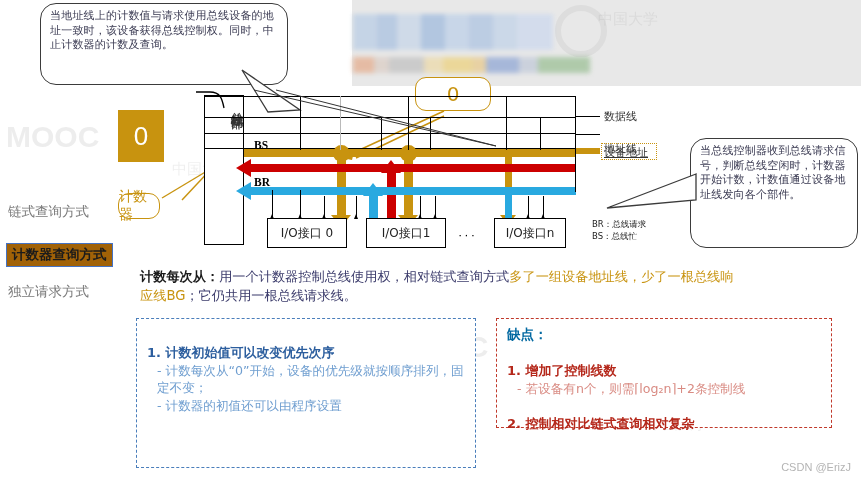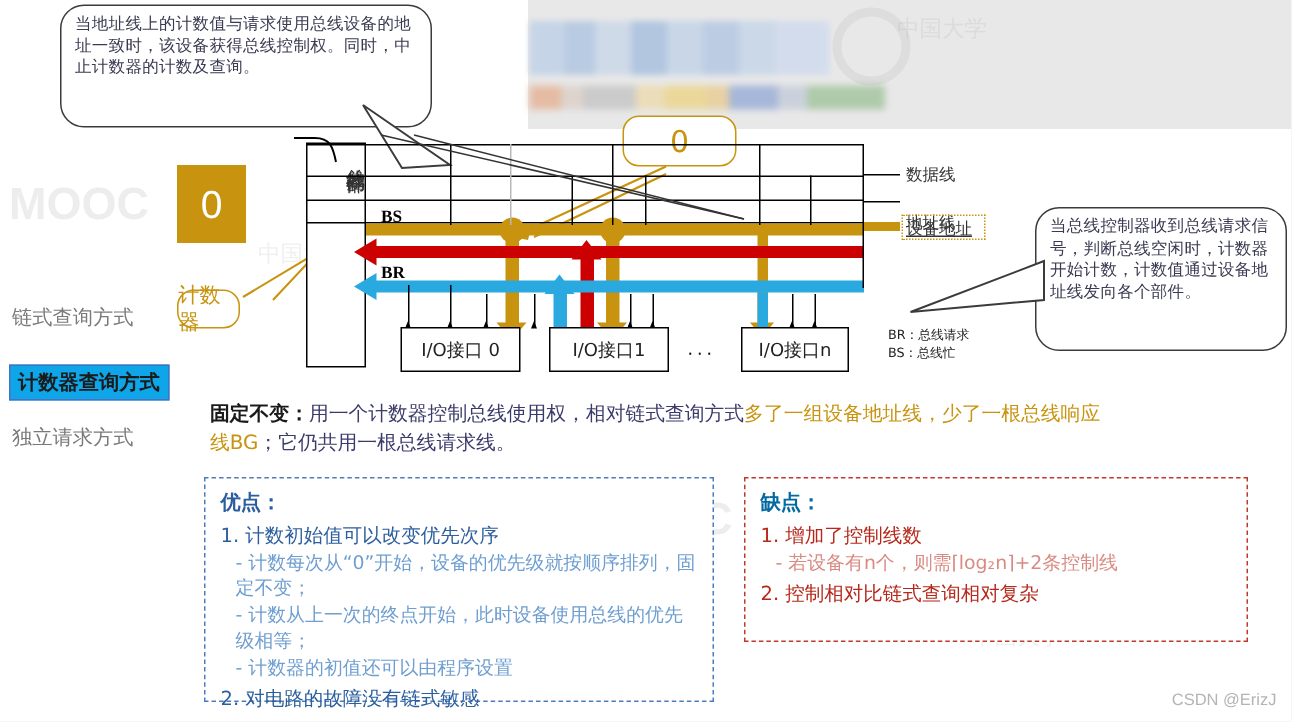--- a/index.html
+++ b/index.html
@@ -24,21 +24,21 @@
   .plate2{position:absolute;left:0;top:0px;width:352px;height:86px;background:#fff;}
 
   
   .bubble{position:absolute;box-sizing:border-box;background:#fff;
     border:1.3px solid #3b3b3b;border-radius:16px;
     font-family:"DejaVu Sans","Liberation Sans",sans-serif;
     color:#3a3a52;line-height:1.32;}
   .bubble .txt{display:block;padding:5px 9px;font-size:11px;letter-spacing:.2px;}
 
   #bubble-left{left:40px;top:3px;width:248px;height:82px;}
-  #bubble-right{left:690px;top:138px;width:168px;height:96px;}
+  #bubble-right{left:690px;top:138px;width:168px;height:110px;}
 
   .tail{position:absolute;}
 
   
   .counter-box{position:absolute;left:118px;top:110px;width:46px;height:52px;
     background:#c8930f;color:#fff;font-size:26px;display:flex;
     align-items:center;justify-content:center;
     font-family:"Liberation Sans",sans-serif;}
   .gold-bubble{position:absolute;box-sizing:border-box;border:1.6px solid #c8930f;
     border-radius:11px;background:#fff;color:#c8930f;
@@ -46,21 +46,21 @@
     font-family:"DejaVu Sans","Liberation Sans",sans-serif;}
   #counter-label{left:118px;top:193px;width:42px;height:26px;font-size:14px;}
   #zero-callout{left:415px;top:77px;width:76px;height:34px;font-size:20px;color:#c8930f;}
 
   
   .nav-item{position:absolute;box-sizing:border-box;font-size:13.5px;
     font-family:"DejaVu Sans","Liberation Sans",sans-serif;
     color:#7a7a7a;white-space:nowrap;}
   #nav-chain{left:8px;top:203px;}
   #nav-counter{left:6px;top:243px;padding:2px 5px;border:1.4px solid #4472c4;
-    color:#1b1b1b;font-weight:bold;background:#0ea5e9;}
+    color:#1b1b1b;font-weight:bold;background:#a16207;}
   #nav-independent{left:8px;top:283px;}
 
   
   .bus-ctrl{position:absolute;left:204px;top:95px;width:38px;height:148px;
     border:1.5px solid #000;background:#fff;}
   .bus-ctrl .vtxt{position:absolute;left:0;top:6px;width:38px;
     writing-mode:vertical-rl;text-orientation:upright;
     font-size:12.5px;color:#333;font-family:"DejaVu Sans",sans-serif;
     letter-spacing:1px;line-height:1;}
 
@@ -113,21 +113,21 @@
   .pane{position:absolute;box-sizing:border-box;padding:7px 10px;background:#fff;
     font-family:"DejaVu Sans","Liberation Sans",sans-serif;}
   #pros-pane{left:136px;top:318px;width:340px;height:150px;
     border:1.3px dashed #4a7ebb;color:#3c6ca8;}
   #cons-pane{left:496px;top:318px;width:336px;height:110px;
     border:1.3px dashed #c0392b;color:#c0392b;}
 
   .pane .head{font-weight:bold;font-size:13.5px;margin-bottom:2px;}
   #pros-pane .head{color:#2c5e9e;}
   #cons-pane .head{color:#0369a1;}
-  .pane .num{font-weight:normal;font-size:13px;margin-top:4px;}
+  .pane .num{font-weight:bold;font-size:13px;margin-top:18px;}
   #pros-pane .num{color:#2c5e9e;}
   #cons-pane .num{color:#b5281b;}
   .pane .sub{font-size:12.6px;line-height:1.38;padding-left:10px;}
   #pros-pane .sub{color:#6f9ed0;}
   #cons-pane .sub{color:#d98b83;}
 
   
   .wm{position:absolute;color:rgba(150,150,150,.17);font-weight:bold;
     font-family:"Liberation Sans",sans-serif;pointer-events:none;user-select:none;}
   .wm-ring{position:absolute;border-radius:50%;
@@ -298,36 +298,30 @@
   </div>
 
   <div class="brbs" style="left:592px;top:219px;">
     <span>BR：总线请求</span>
   </div>
   <div class="brbs" style="left:592px;top:231px;">
     <span>BS：总线忙</span>
   </div>
 
   <div id="struct-note">
-    <span class="lbl">固定不变：</span><span class="body">用一个计数器控制总线使用权，相对链式查询方式</span><span class="hl">多了一组设备地址线，少了一根总线响应线BG</span><span class="body">；它仍共用一根总线请求线。</span>
+    <span class="lbl">计数每次从：</span><span class="body">用一个计数器控制总线使用权，相对链式查询方式</span><span class="hl">多了一组设备地址线，少了一根总线响应线BG</span><span class="body">；它仍共用一根总线请求线。</span>
   </div>
 
   <div class="pane" id="pros-pane">
-    <div class="head">优点：</div>
     <div class="num">
       <span>1.</span>
       <span>计数初始值可以改变优先次序</span>
     </div>
     <div class="sub">- 计数每次从“0”开始，设备的优先级就按顺序排列，固定不变；</div>
-    <div class="sub">- 计数从上一次的终点开始，此时设备使用总线的优先级相等；</div>
     <div class="sub">- 计数器的初值还可以由程序设置</div>
-    <div class="num">
-      <span>2.</span>
-      <span>对电路的故障没有链式敏感</span>
-    </div>
   </div>
 
   <div class="pane" id="cons-pane">
     <div class="head">缺点：</div>
     <div class="num">
       <span>1.</span>
       <span>增加了控制线数</span>
     </div>
     <div class="sub">- 若设备有n个，则需⌈log₂n⌉+2条控制线</div>
     <div class="num">

